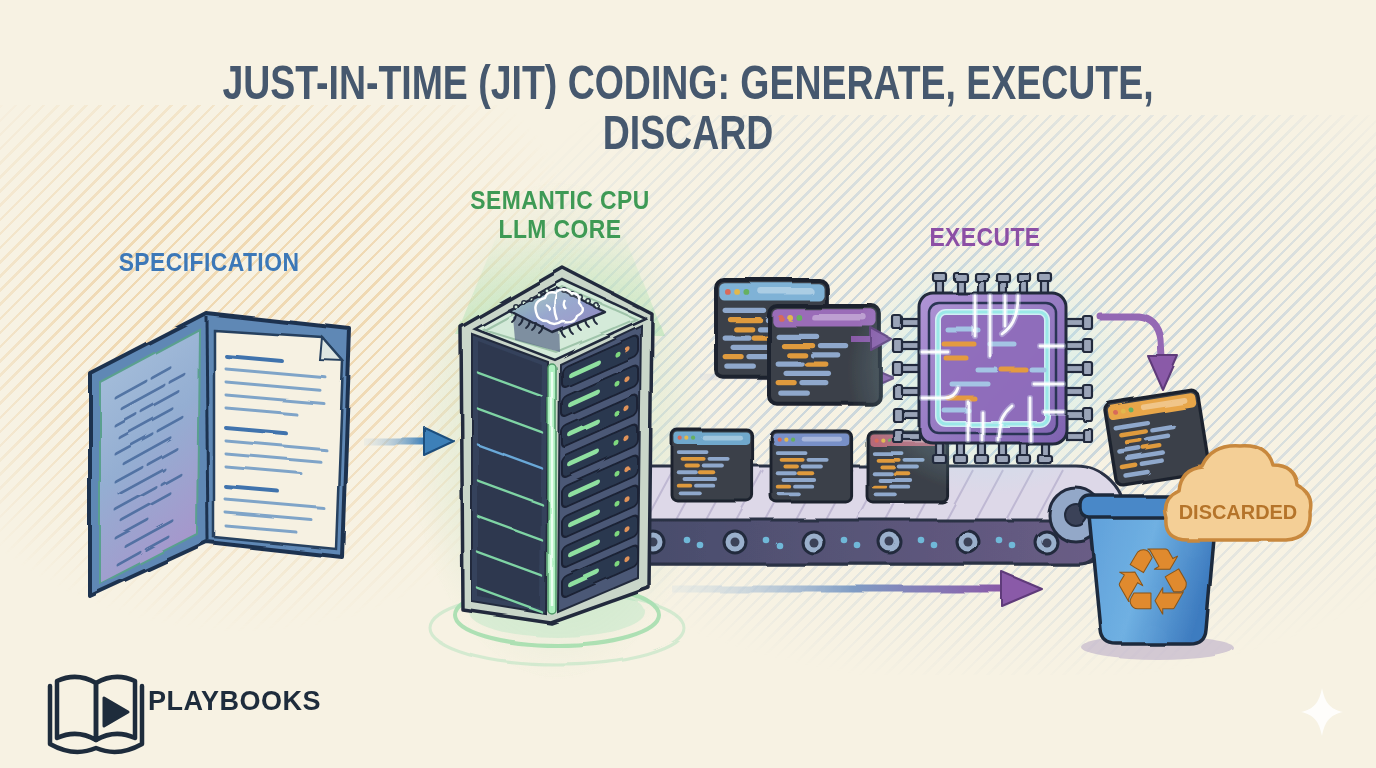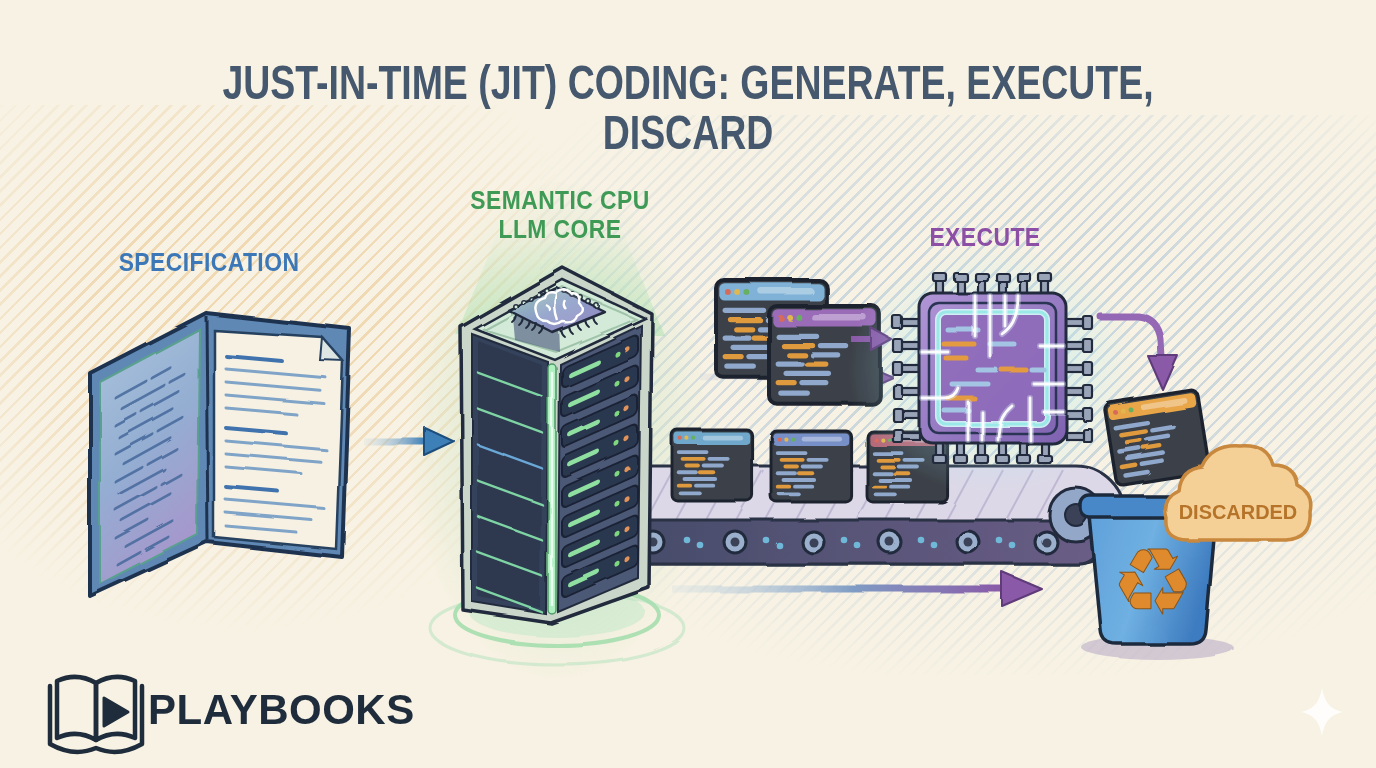--- a/index.html
+++ b/index.html
@@ -13,21 +13,21 @@
   .hatch-right{left:540px;top:115px;width:836px;height:560px;
     background:repeating-linear-gradient(135deg, rgba(110,155,205,0.30) 0 2.5px, transparent 2.5px 9px);
     -webkit-mask-image:radial-gradient(ellipse 85% 75% at 55% 42%, #000 32%, transparent 80%);
     mask-image:radial-gradient(ellipse 85% 75% at 55% 42%, #000 32%, transparent 80%);}
   .label{position:absolute;font-weight:800;text-align:center;letter-spacing:0.5px;}
   .title{left:0;top:58px;width:1376px;font-size:48px;line-height:50px;color:#46586e;
     transform:scaleX(0.78);letter-spacing:0px;}
   .spec{left:84px;top:247px;width:250px;font-size:26px;color:#3c78b8;transform:scaleX(0.88);}
   .semantic{left:440px;top:186px;width:240px;font-size:26px;line-height:29px;color:#3e9a55;transform:scaleX(0.88);}
   .execute{left:900px;top:222px;width:170px;font-size:26px;color:#8c4fa5;transform:scaleX(0.88);}
-  .brand{position:absolute;left:148px;top:686px;font-size:42px;font-weight:800;color:#1e2c3c;letter-spacing:0.5px;}
+  .brand{position:absolute;left:148px;top:686px;font-size:27px;font-weight:800;color:#1e2c3c;letter-spacing:0.5px;}
   svg.art{position:absolute;left:0;top:0;}
 </style>
 </head>
 <body>
 
 <div class="stage">
 
   <div class="hatch hatch-left"></div>
   <div class="hatch hatch-right"></div>
 

